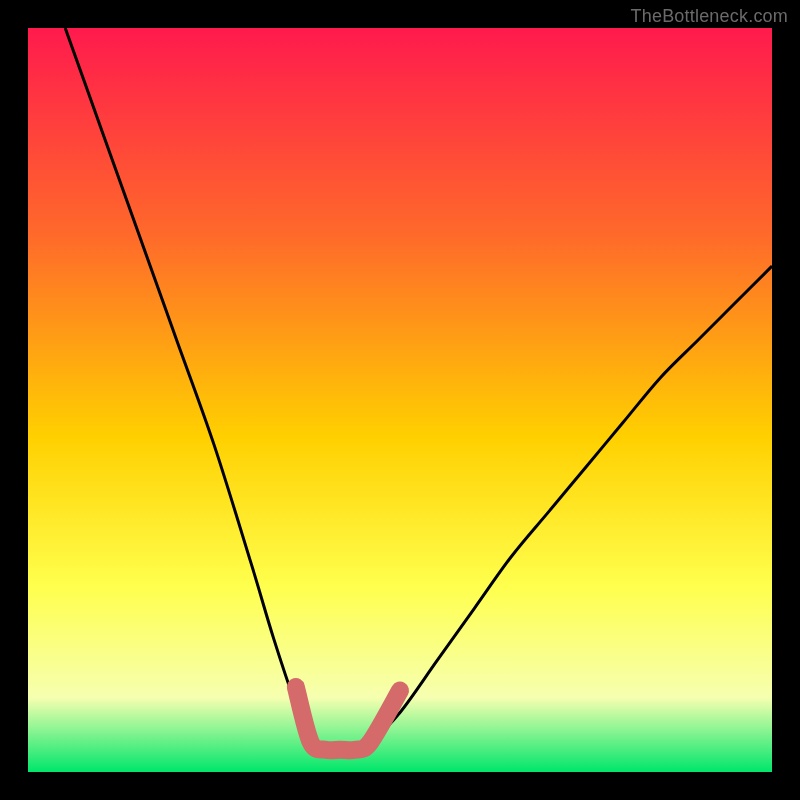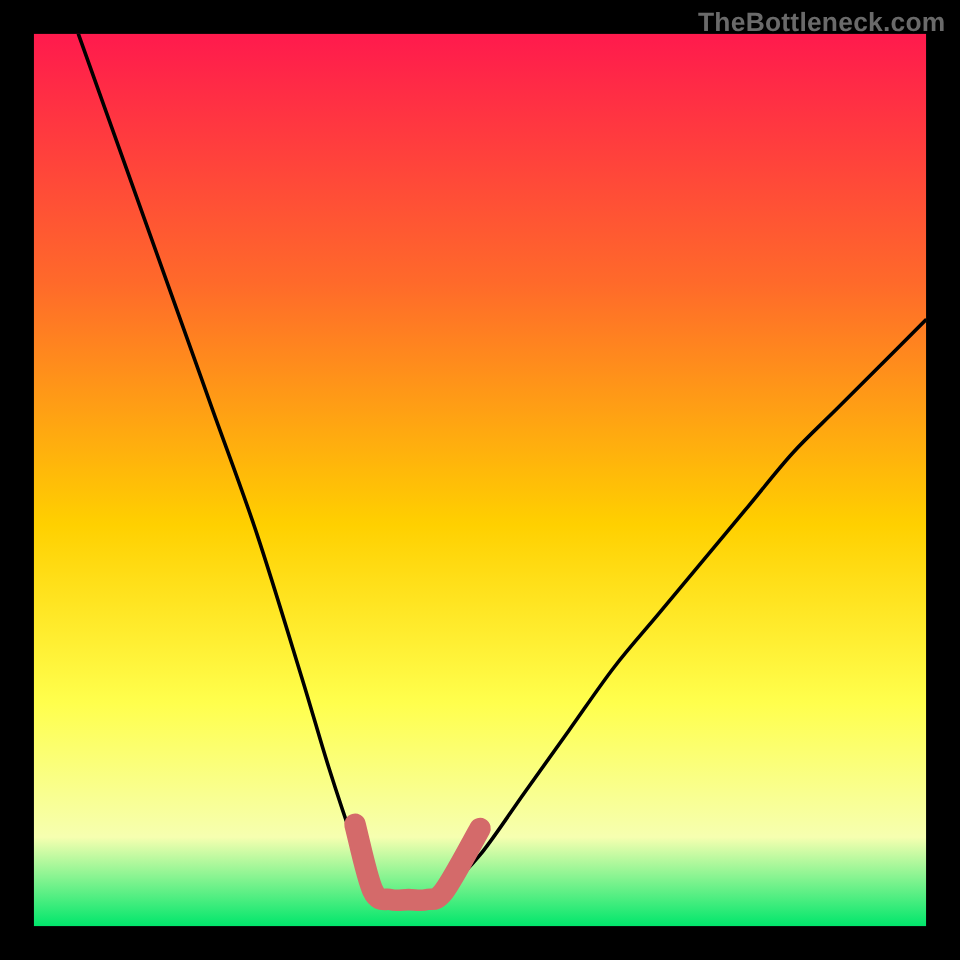--- a/index.html
+++ b/index.html
@@ -23,23 +23,23 @@
     top: 28px;
     width: 744px;
     height: 744px;
     overflow: hidden;
   }
   .watermark {
     position: absolute;
     top: 6px;
     right: 12px;
     color: #6a6a6a;
-    font-size: 22px;
+    font-size: 18px;
     letter-spacing: 0.2px;
-    font-weight: 700;
+    font-weight: 400;
     z-index: 20;
   }
   svg { display: block; }
 </style>
 </head>
 <body>
 
 <div class="frame">
   <div class="watermark">TheBottleneck.com</div>
 

